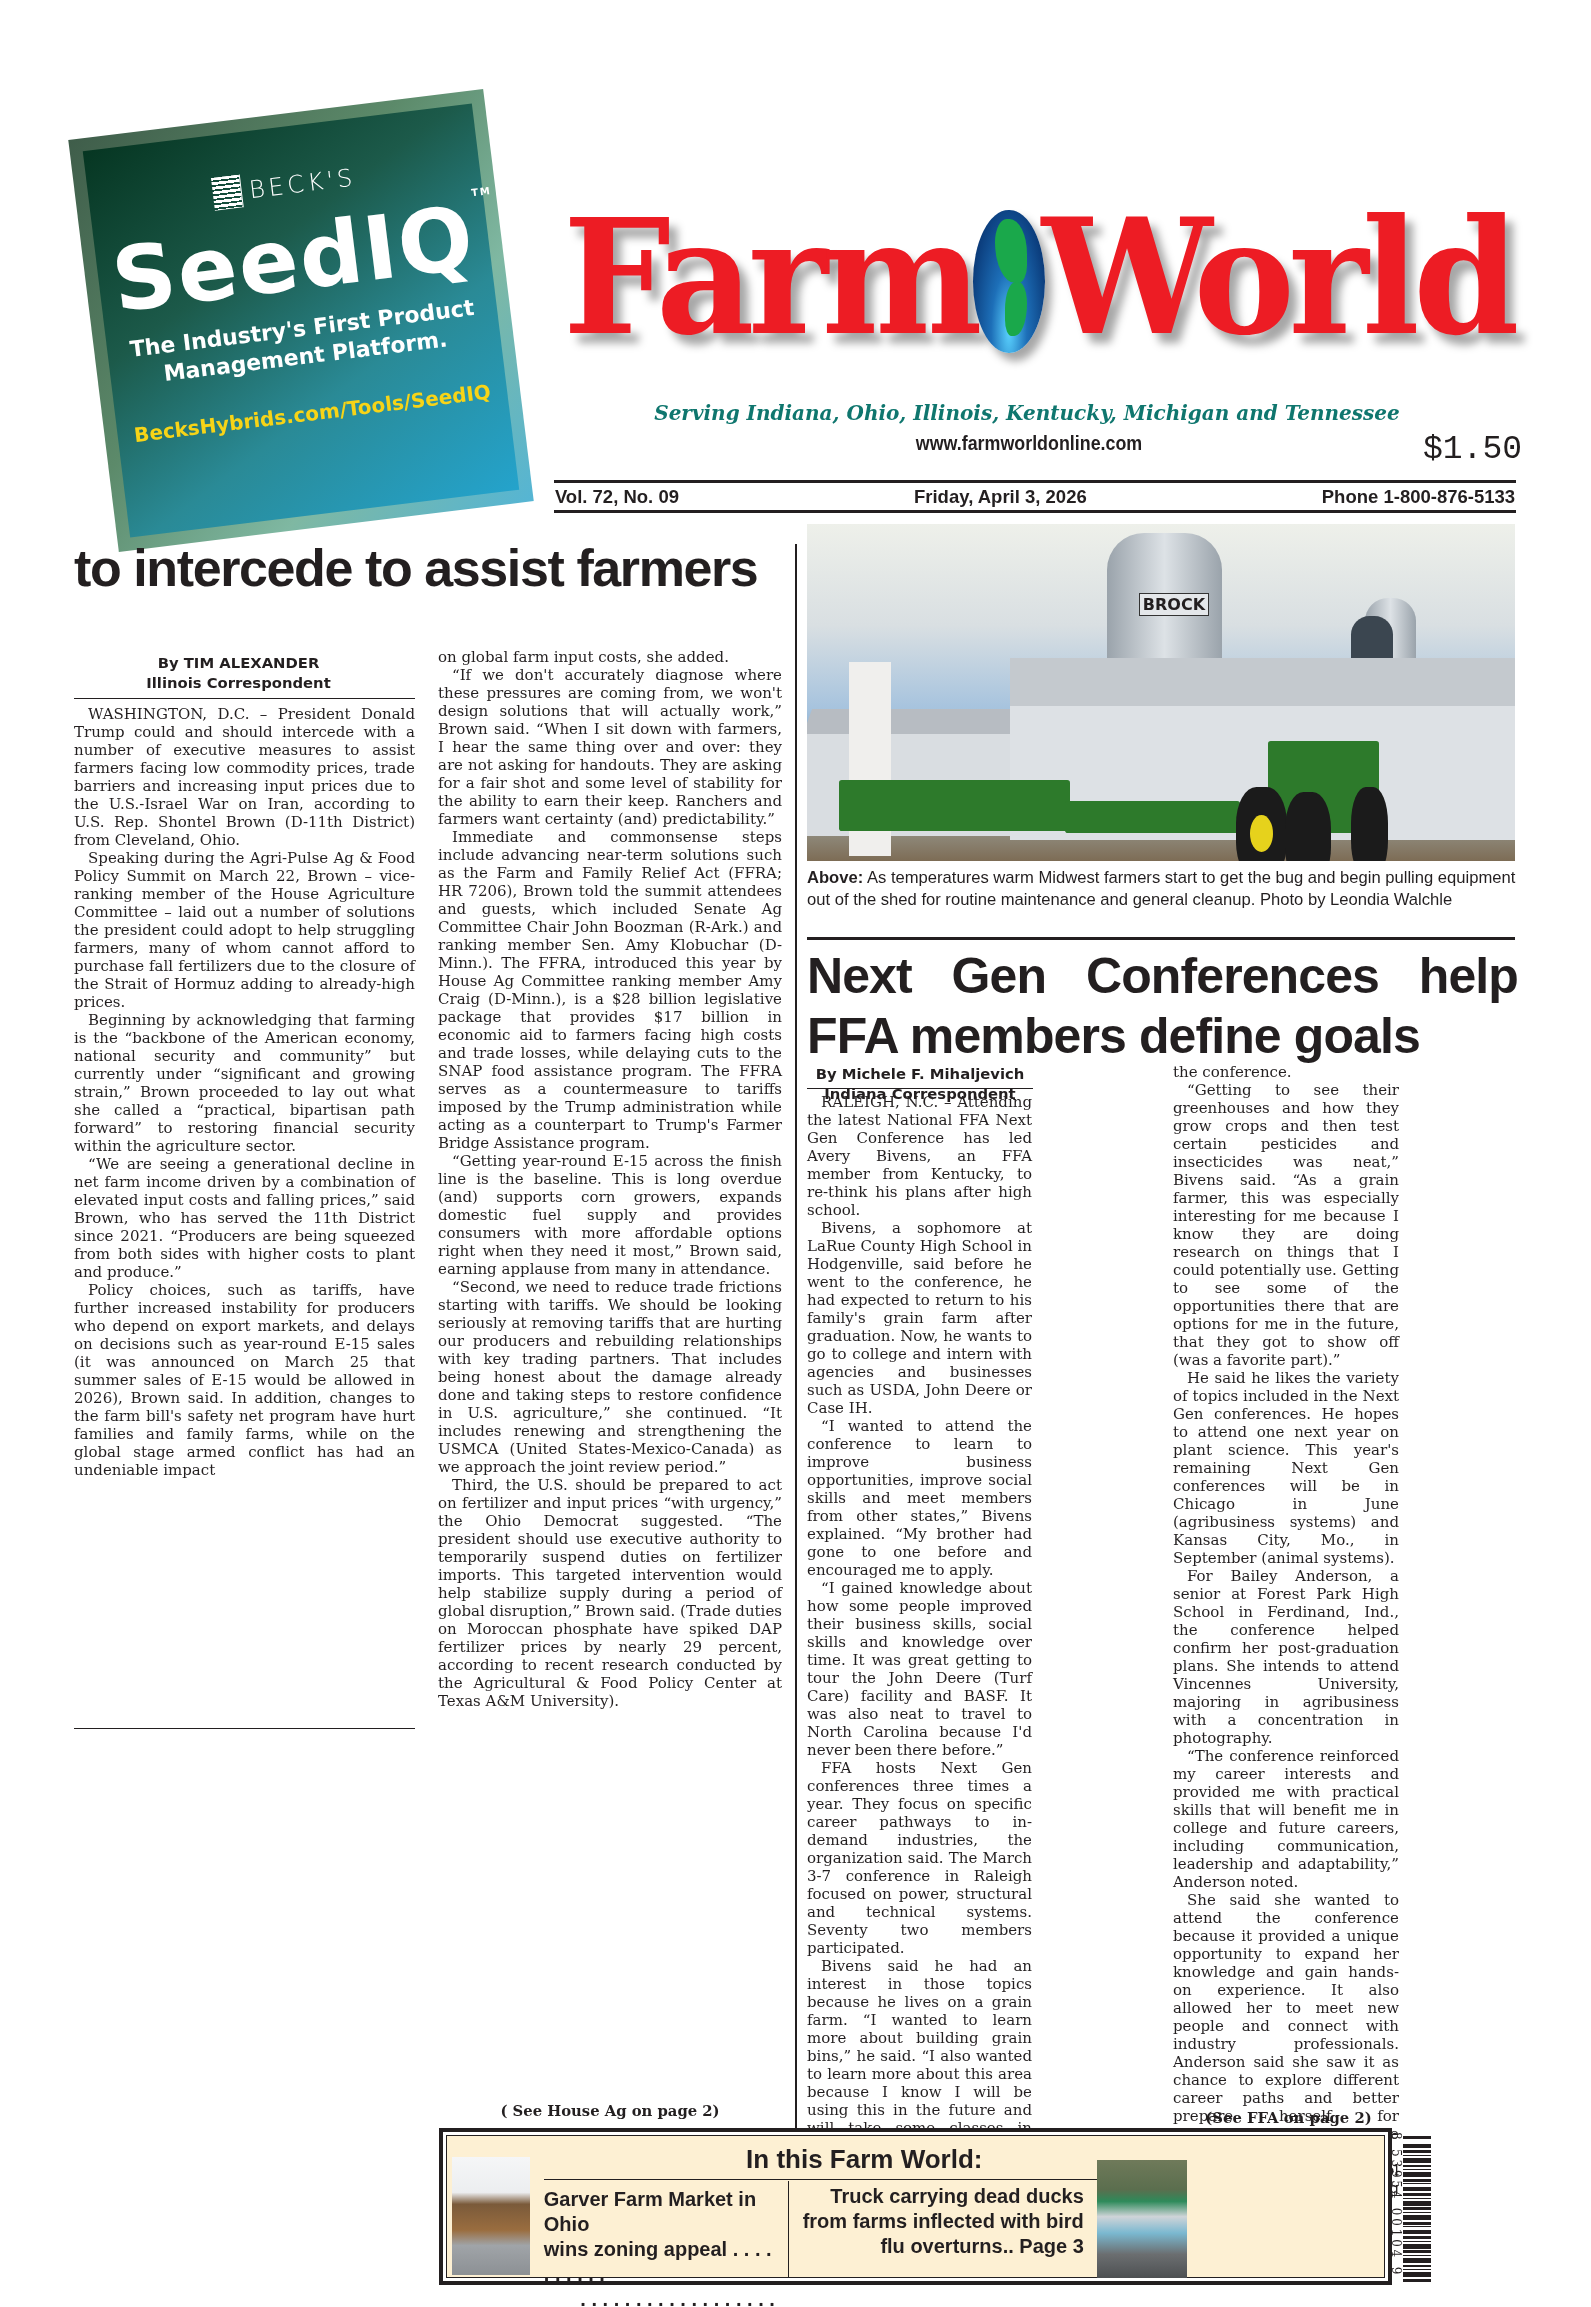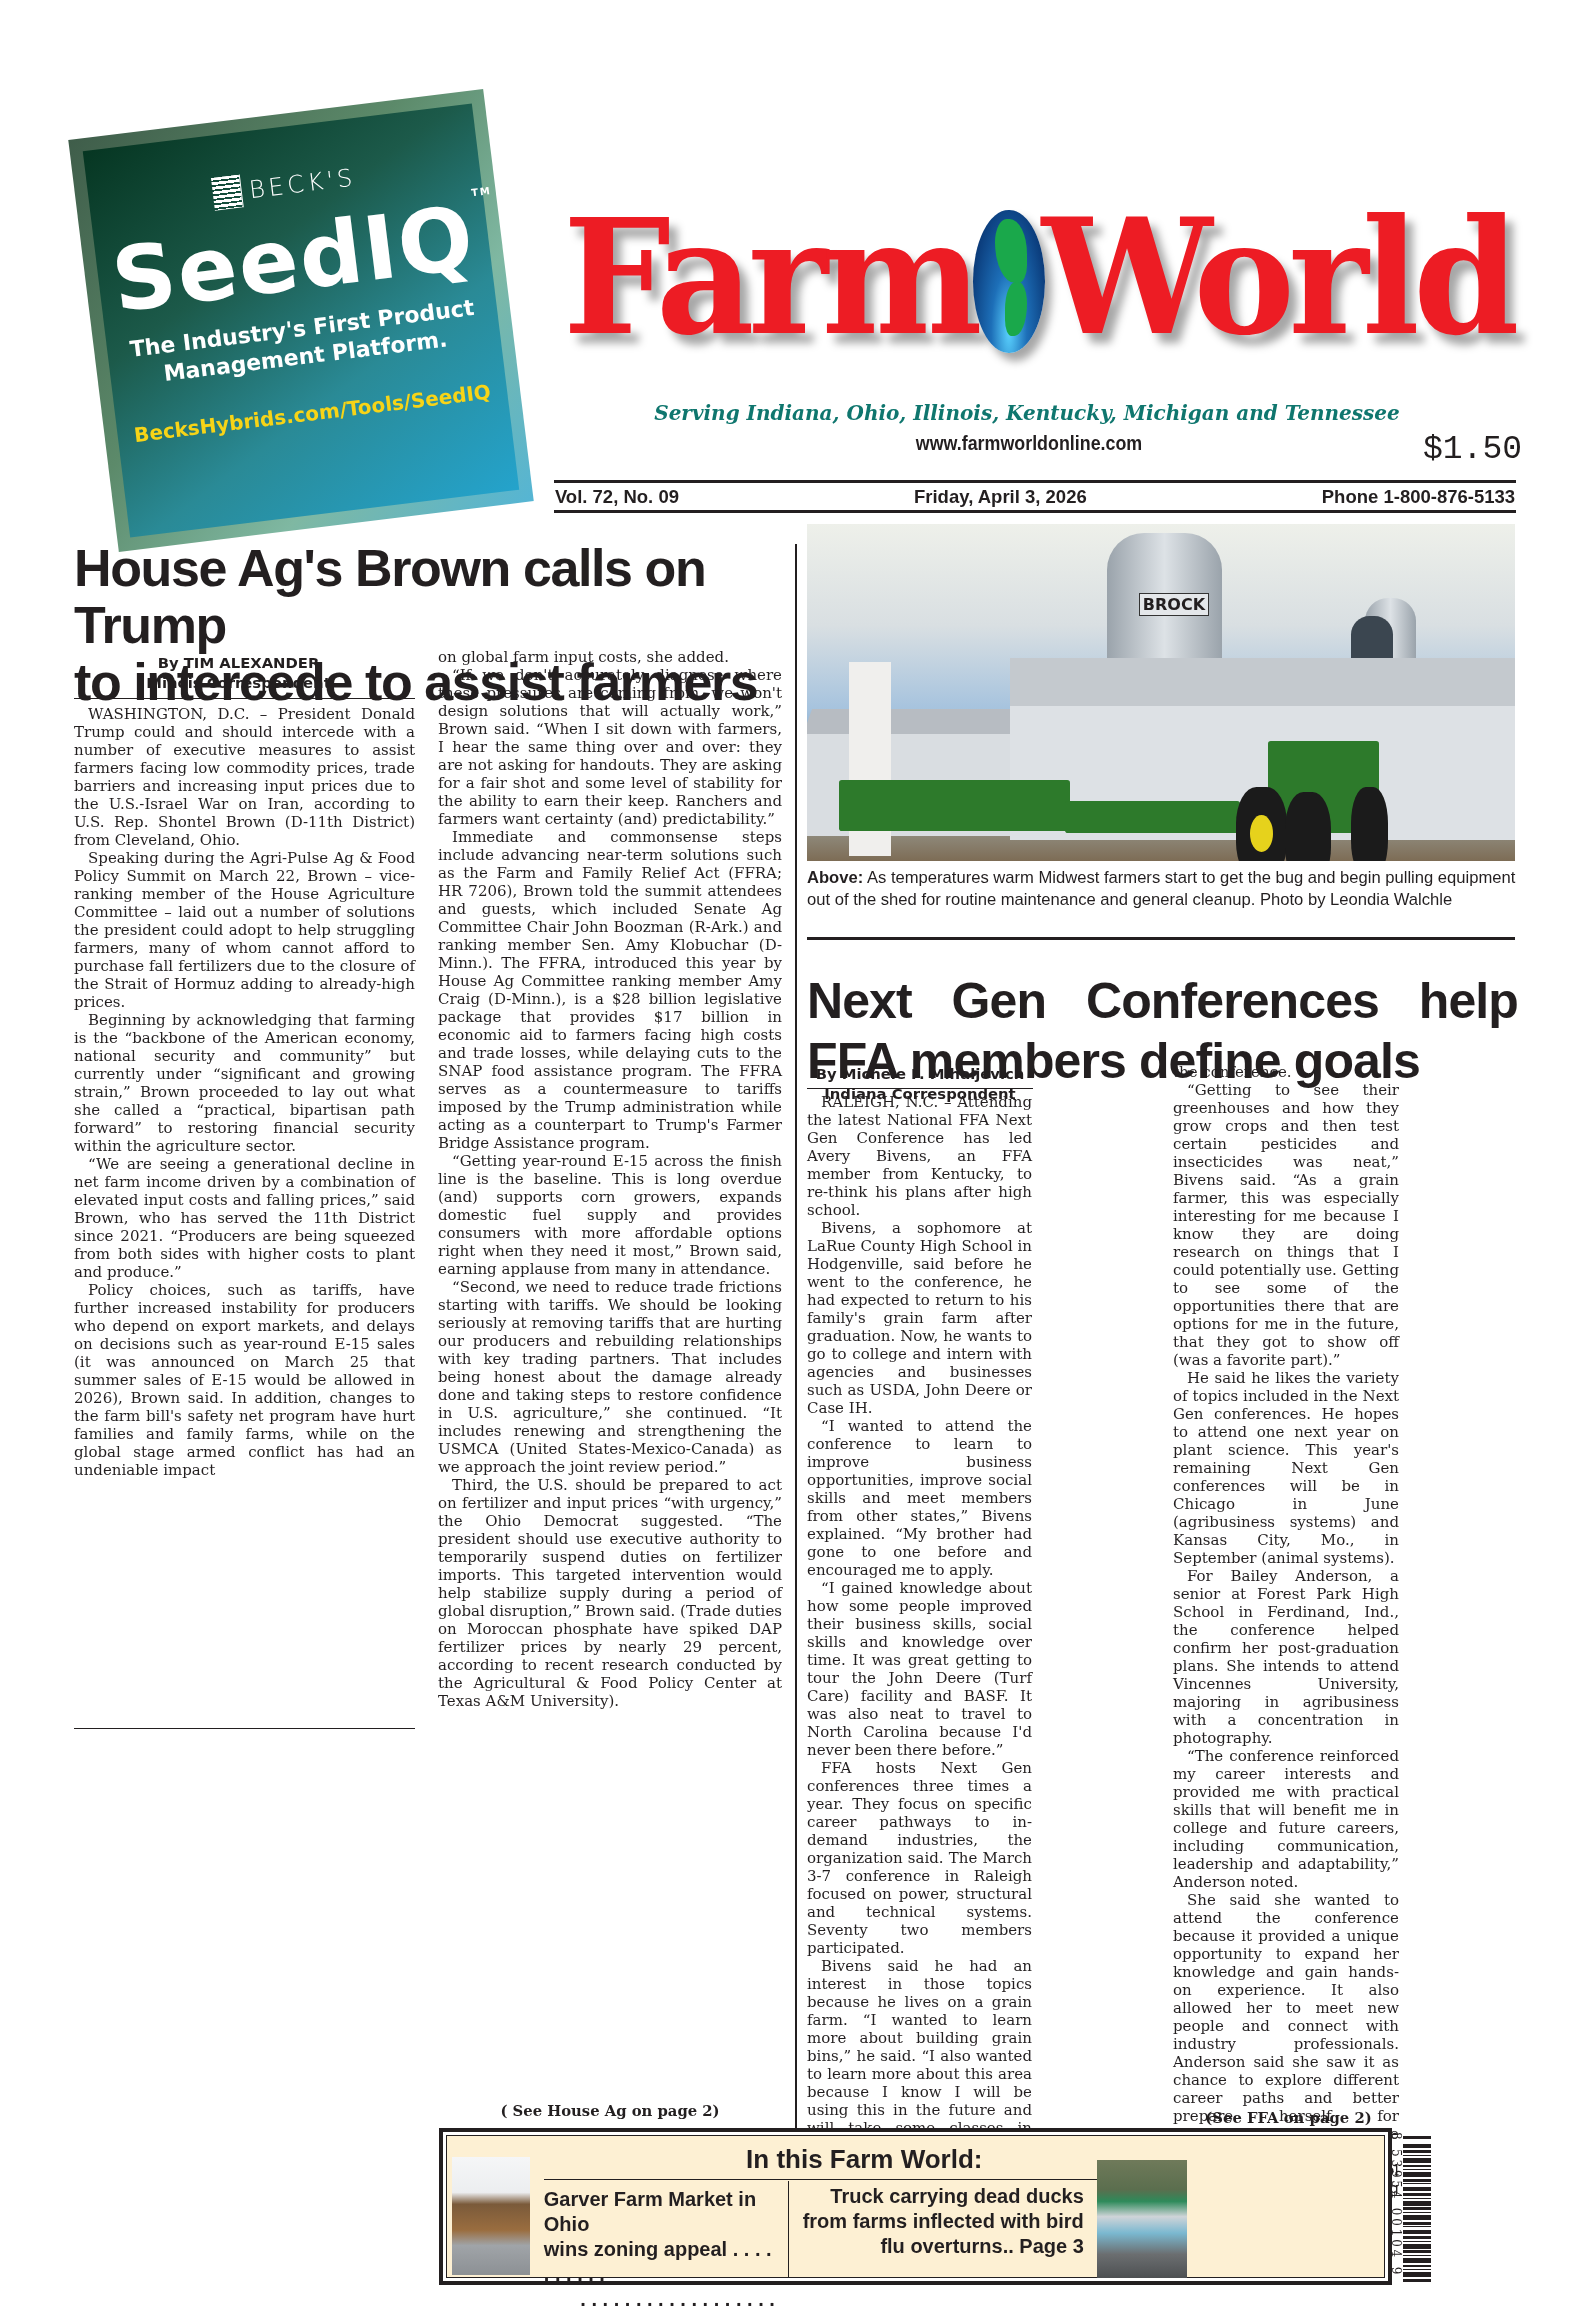--- a/index.html
+++ b/index.html
@@ -68,21 +68,21 @@
   .roof { position: absolute; background: #b7bcc2; }
   .tractor { position: absolute; background: #2d7a2b; border-radius: 2.8px; }
   .tire { position: absolute; background: #1b1b1b; border-radius: 40%; }
   .hub { position: absolute; background: #e6d21c; border-radius: 50%; }
   .caption { position: absolute; left: 807px; top: 867px; width: 711px;
         font-family: "Liberation Sans", sans-serif; font-size: 16.6px; line-height: 22px; transform-origin: left top; }
   .caption b { font-weight: bold; }
 
   
   .h2 { position: absolute; left: 807px; top: 946px; width: 711px;
-        font-family: "Liberation Sans", sans-serif; font-weight: bold; font-size: 50px; line-height: 60px; letter-spacing: -0.9px; margin-top: 25px; }
+        font-family: "Liberation Sans", sans-serif; font-weight: bold; font-size: 50px; line-height: 60px; letter-spacing: -0.9px; }
   .h2 .l1 { display: flex; justify-content: space-between; }
   .byline2 { position: absolute; left: 807px; top: 1064px; width: 226px; }
 
   
   .index { position: absolute; left: 439px; top: 2128px; width: 953px; height: 157px;
         border: 4.2px solid #231f20; padding: 2.8px; background: #fff; }
   .index-inner { width: 100%; height: 100%; border: 1.4px solid #231f20; background: #fdf0d3; position: relative; }
   .index-title { position: absolute; left: 97px; top: 8.3px; width: 641px; text-align: center;
         font-family: "Liberation Sans", sans-serif; font-weight: bold; font-size: 26px; }
   .index-hr { position: absolute; left: 97px; top: 43px; width: 614px; height: 1.4px; background: #231f20; }
@@ -127,21 +127,20 @@
 <div class="tagline">Serving Indiana, Ohio, Illinois, Kentucky, Michigan and Tennessee</div>
 <div class="site-url">www.farmworldonline.com</div>
 <div class="price">$1.50</div>
 <div class="dateline">
   <span>Vol. 72, No. 09</span>
   <span>Friday, April 3, 2026</span>
   <span>Phone 1-800-876-5133</span>
 </div>
 
 <div class="h1">
-  <div>House Ag's Brown calls on Trump</div>
   <div>to intercede to assist farmers</div>
 </div>
 <div class="byline byline1">
   <div>By TIM ALEXANDER</div>
   <div>Illinois Correspondent</div>
 </div>
 <div class="rule" style="left:74px; top:698px; width:341px; height:1.4px;"></div>
 
 <div class="col" style="left:74px; top:705px; width:341px;">
   <p>WASHINGTON, D.C. – President Donald Trump could and should intercede with a number of executive measures to assist farmers facing low commodity prices, trade barriers and increasing input prices due to the U.S.-Israel War on Iran, according to U.S. Rep. Shontel Brown (D-11th District) from Cleveland, Ohio.</p>

